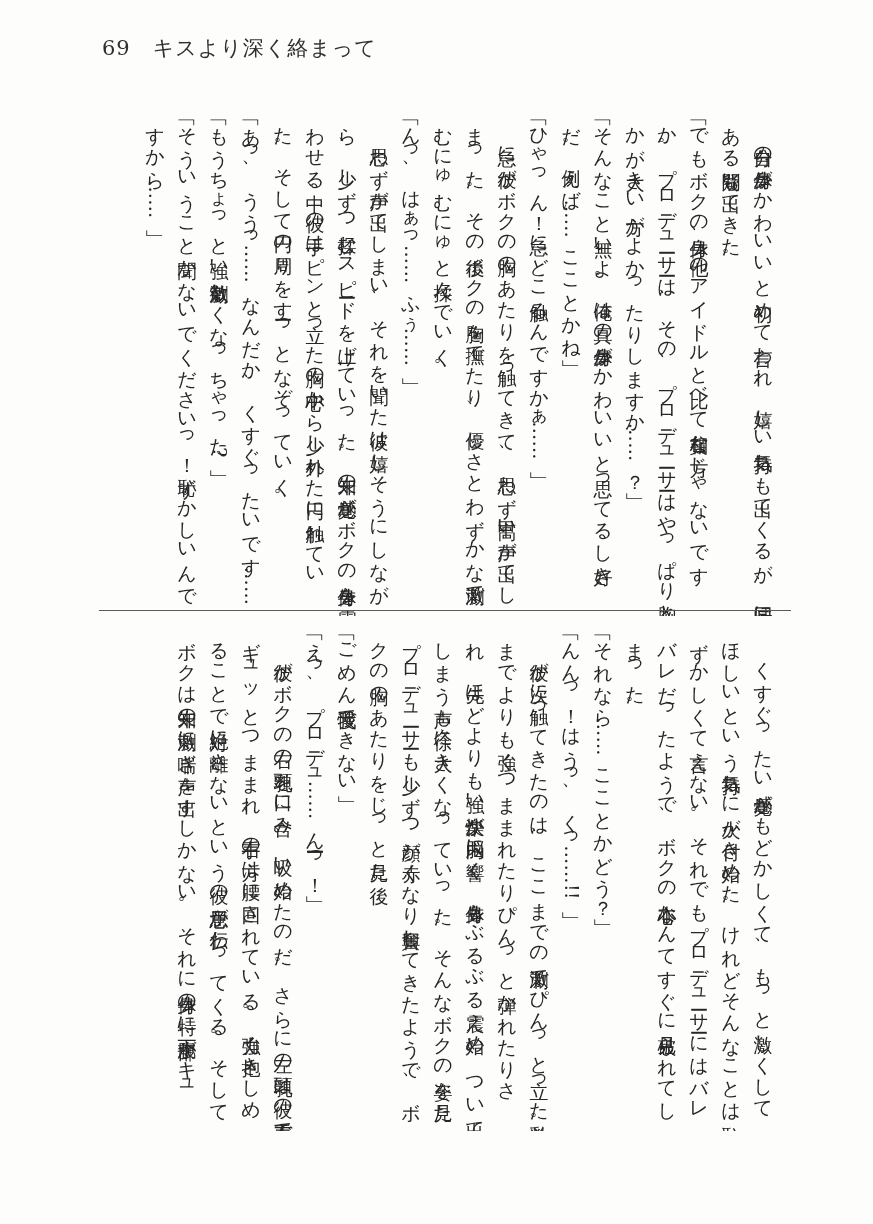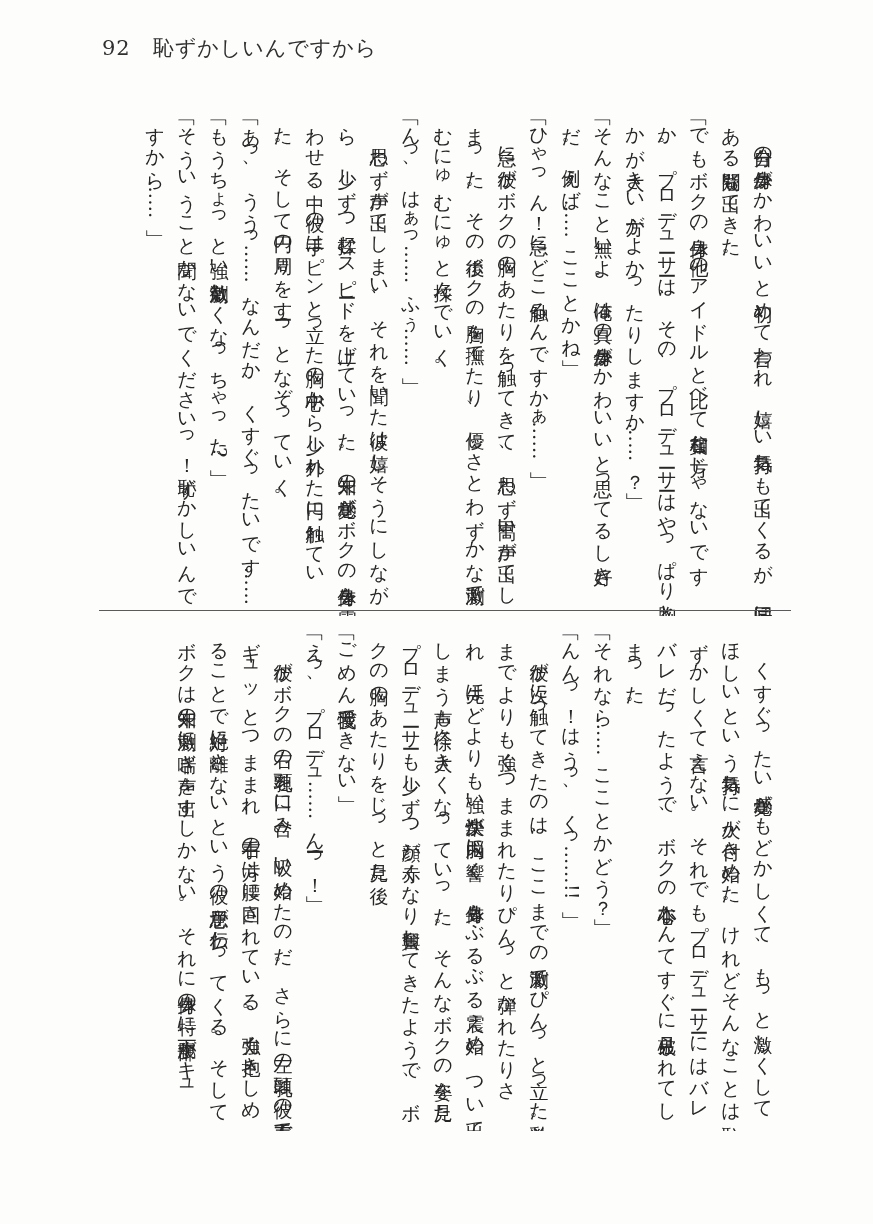--- a/index.html
+++ b/index.html
@@ -57,21 +57,21 @@
     top: 610px;
     width: 692px;
     height: 1px;
     background: #5a5a5a;
   }
 </style>
 </head>
 <body>
 
 <header class="page-header">
-  <span class="page-number">92</span><span class="page-title">恥ずかしいんですから</span>
+  <span class="page-number">69</span><span class="page-title">キスより深く絡まって</span>
 </header>
 
 <section class="vtext block-top">
   <p>　自分の身体がかわいいと初めて言われ、嬉しい気持ちも出てくるが、同時にある疑問も出てきた。</p>
   <p>「でもボクの身体、他のアイドルと比べて貧相な方じゃないですか。プロデューサーは、その、プロデューサーはやっぱり胸とかが大きい方がよかったりしますか……？」</p>
   <p>「そんなこと無いよ。俺は真の身体がかわいいと思ってるし好きだ。例えば……こことかね」</p>
   <p>「ひゃっん！急にどこ触るんですかぁ……」</p>
   <p>　急に彼がボクの胸のあたりを触ってきて、思わず甲高い声が出てしまった。その後ボクの胸を撫でたり、優しさとわずかな刺激でむにゅむにゅと揉んでいく。</p>
   <p>「んっ、はぁっ……ふぅ……」</p>
   <p>　思わず声が出てしまい、それを聞いた彼は嬉しそうにしながら、少しずつ揉むスピードを上げていった。未知の感覚がボクの身体を震わせる中、彼の手はピンと立った胸の中心から少し外れた円に触れていた。そして円の周りをすーっとなぞっていく。</p>

